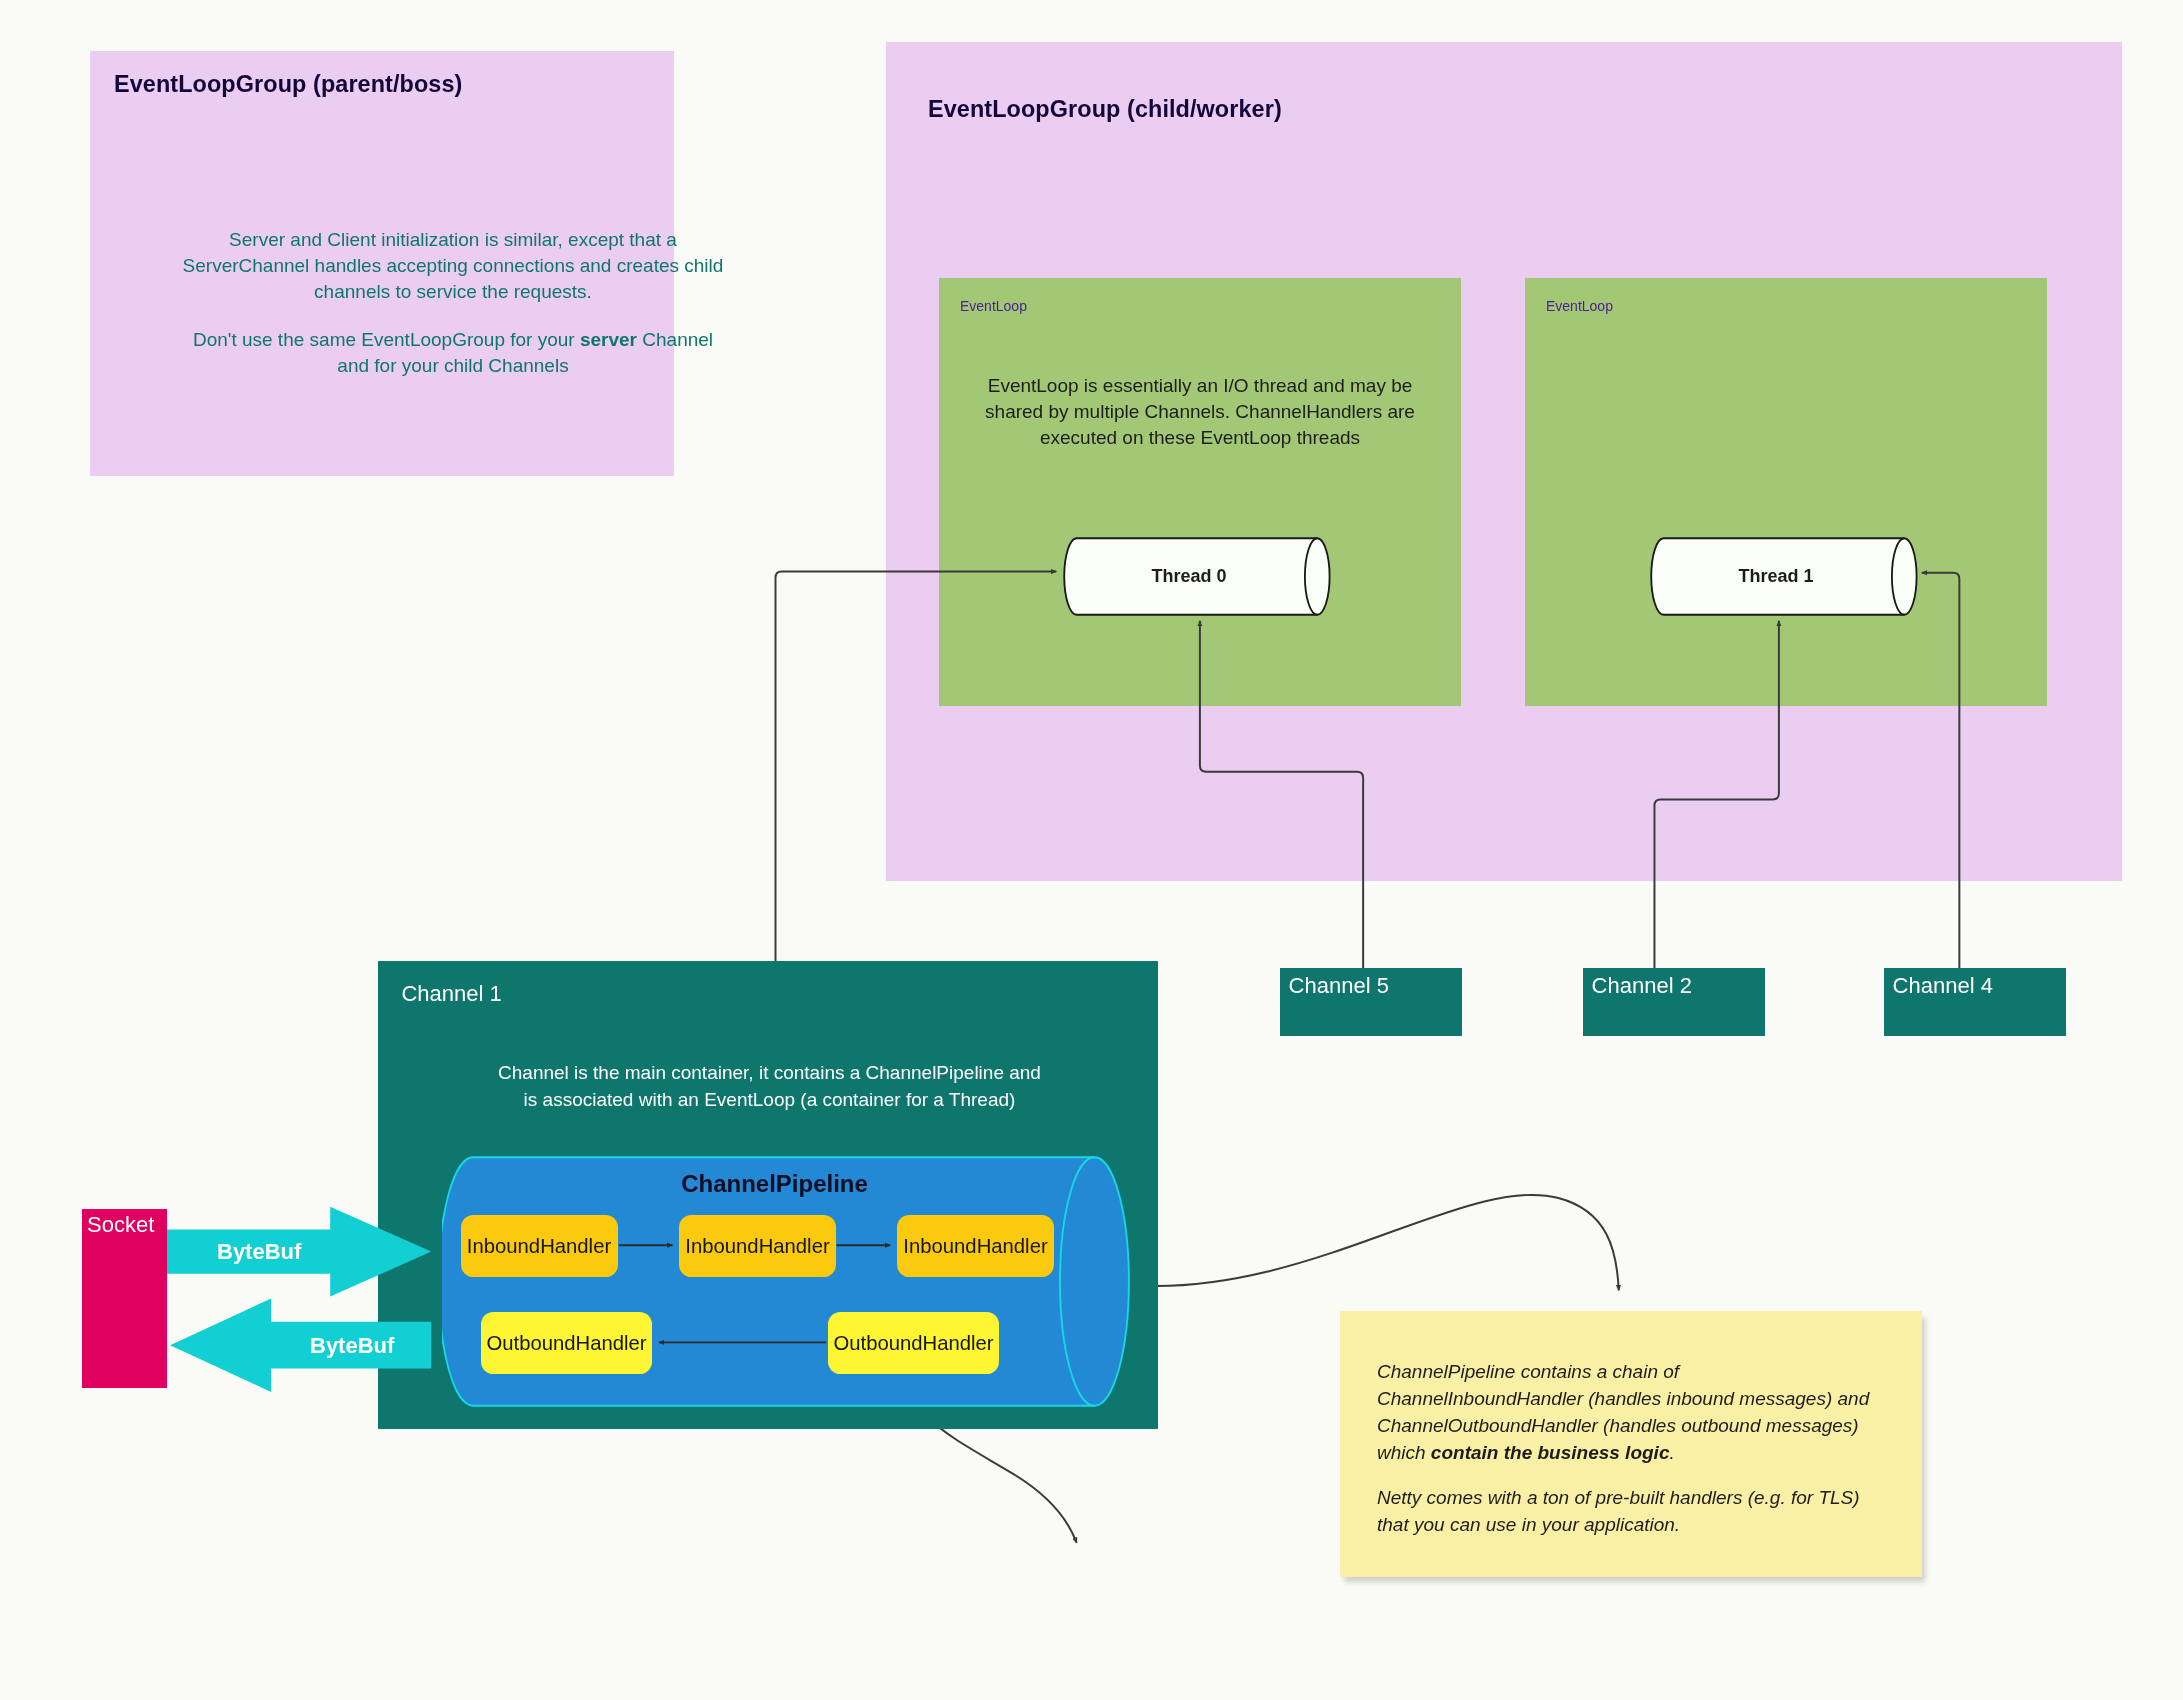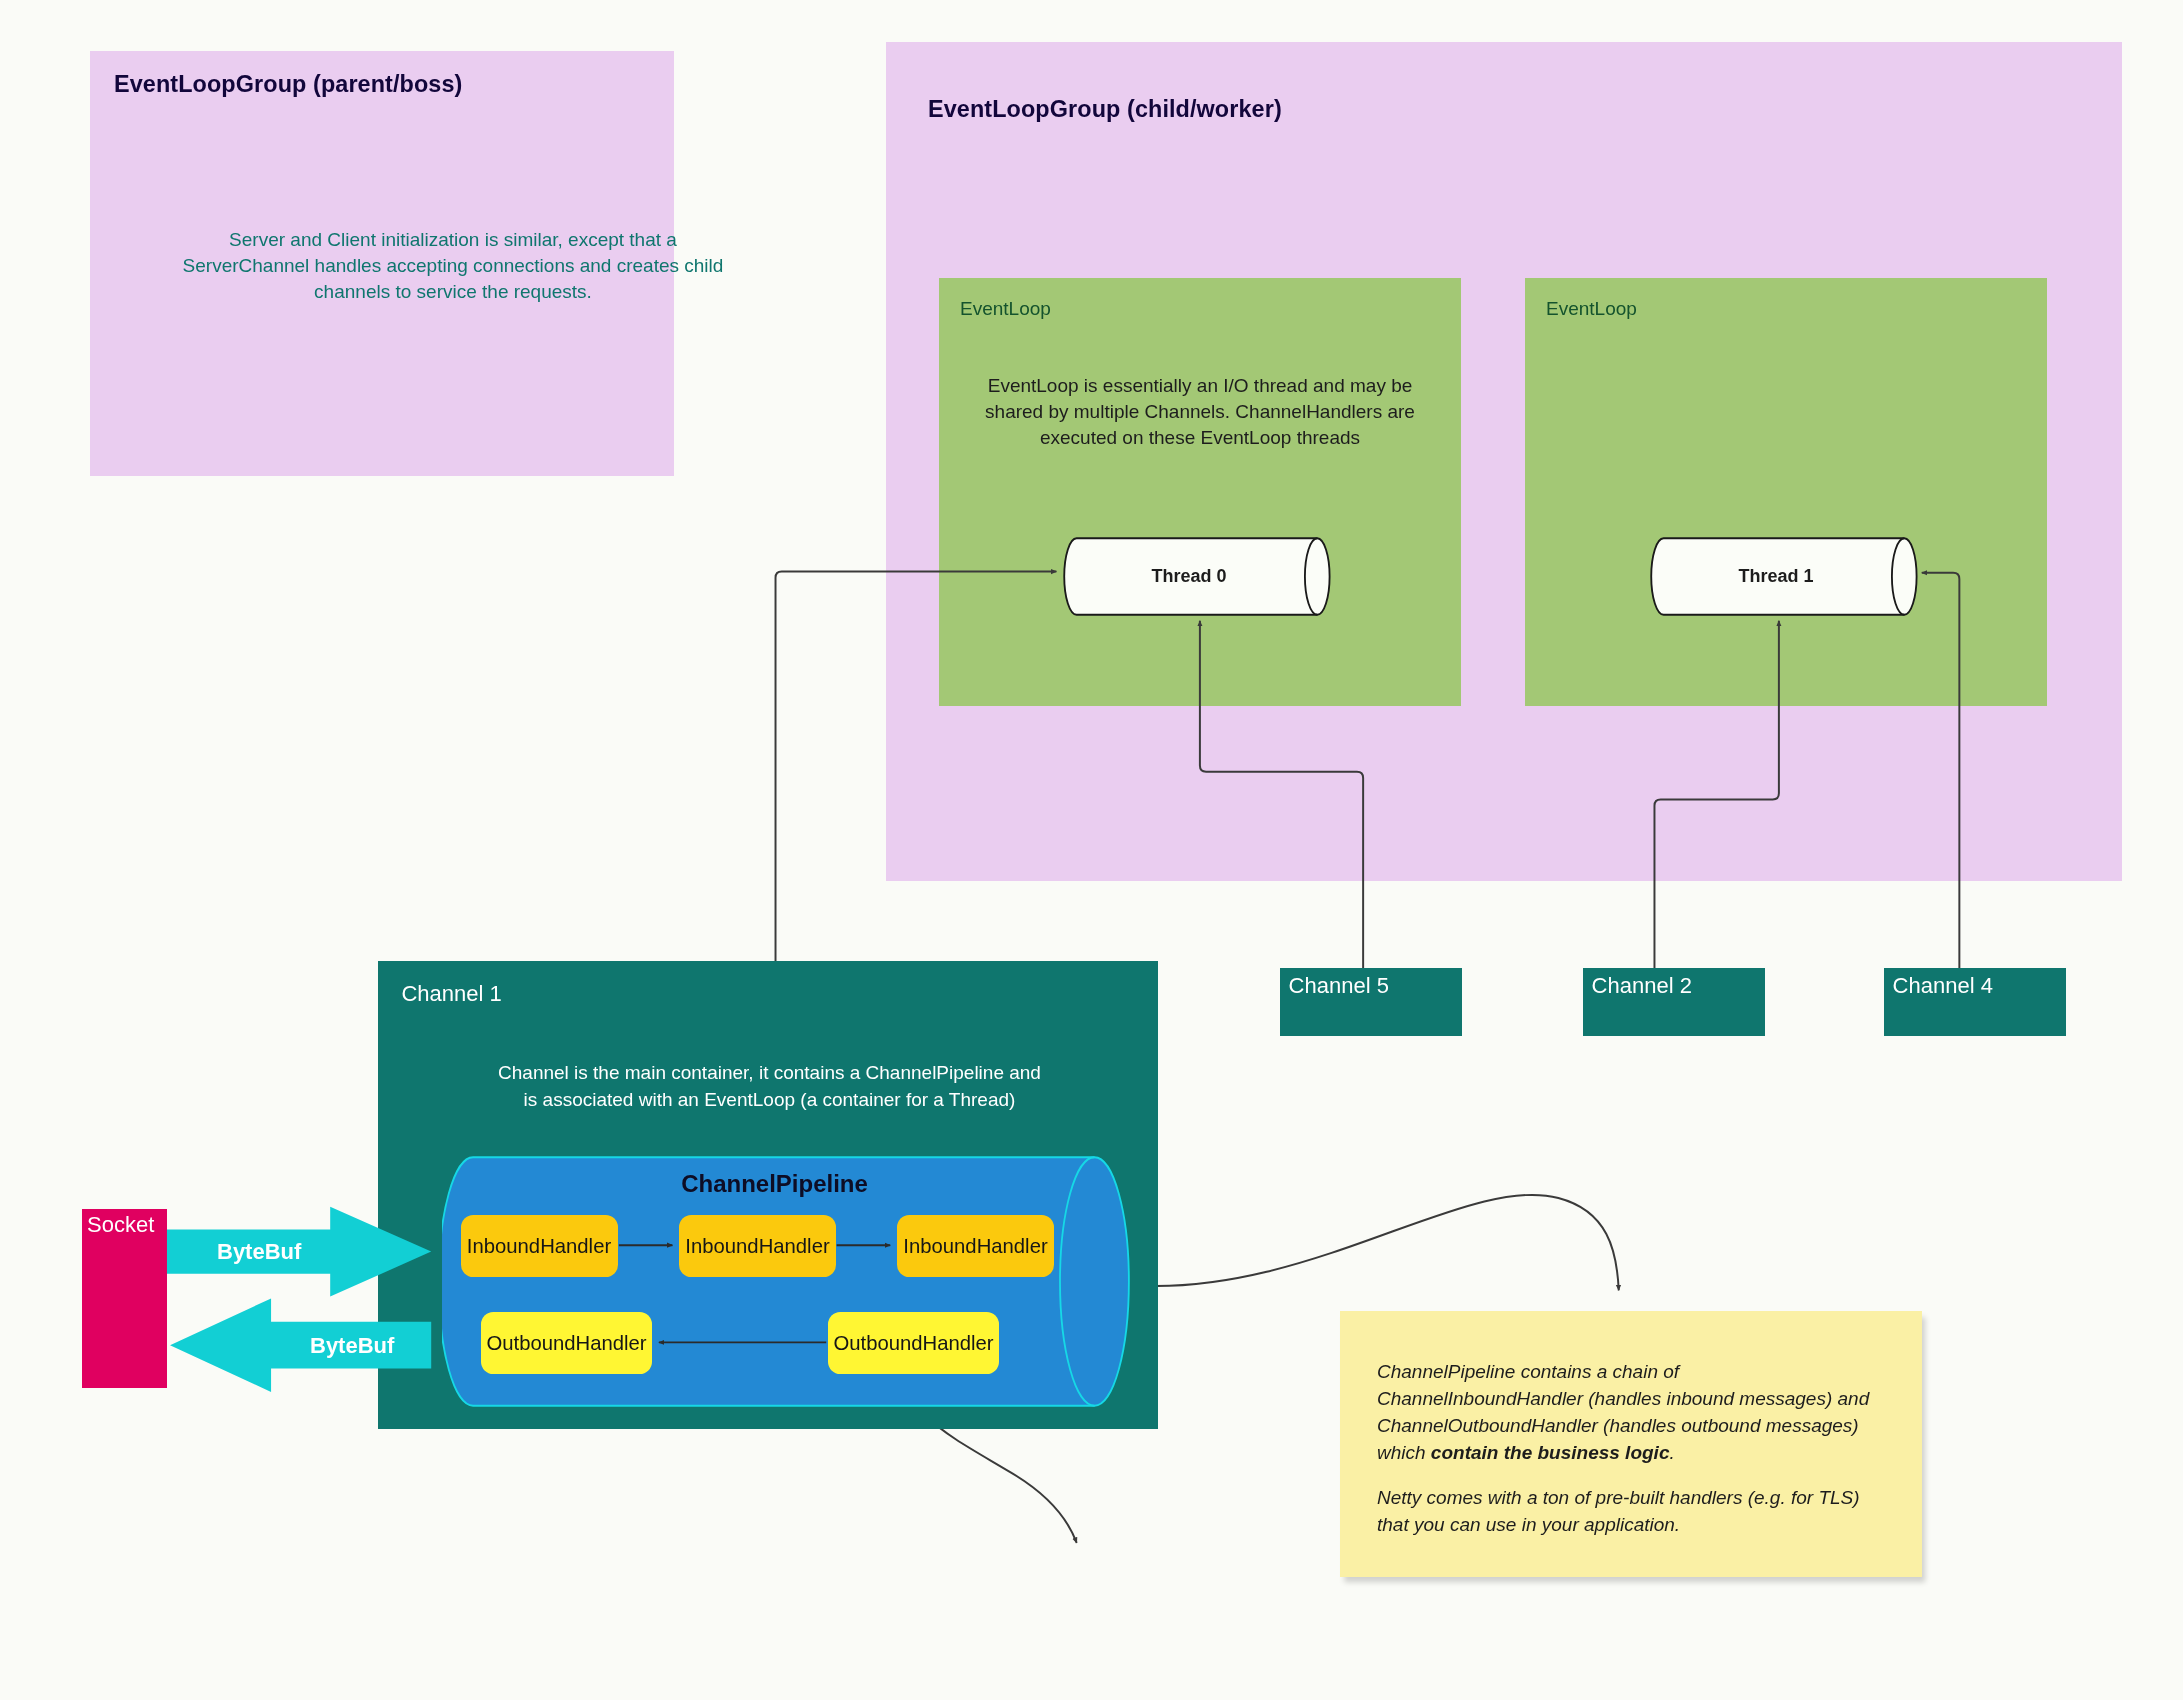--- a/index.html
+++ b/index.html
@@ -21,21 +21,21 @@
   }
   .group-body{
     color:#0f766e;font-size:19px;line-height:1.38;text-align:center;
   }
   .group-body p{margin:0;}
   .group-body .gap{height:21px;}
 
   
   .eventloop{background:#a3c875;}
   .eventloop-title{
-    color:#14532d;font-size:19px;
+    color:#4c1d95;font-size:14px;
   }
   .eventloop-body{
     color:#1d1d1d;font-size:19px;line-height:1.38;text-align:center;
   }
 
   
   .cyl-wrap{}
   .cyl-label{
     position:absolute;inset:0;display:flex;align-items:center;justify-content:center;
     font-weight:bold;font-size:18px;color:#1d1d1d;
@@ -85,20 +85,21 @@
 <body>
 
 <div id="stage">
 
   <div class="abs group-panel" style="left:90px;top:51px;width:584px;height:425px;">
     <div class="abs group-title" style="left:24px;top:20px;width:678px;">EventLoopGroup (parent/boss)</div>
 
     <div class="abs group-body" style="left:86px;top:176px;width:554px;">
       <p>Server and Client initialization is similar, except that a ServerChannel handles accepting connections and creates child channels to service the requests.</p>
       <div class="gap"></div>
+      <p><span>Don't use the same EventLoopGroup for your </span><b>server</b><span> Channel and for your child Channels</span></p>
     </div>
   </div>
 
   <div class="abs group-panel" style="left:886px;top:42px;width:1236px;height:839px;">
     <div class="abs group-title" style="left:42px;top:54px;width:862px;">EventLoopGroup (child/worker)</div>
   </div>
 
   <div class="abs eventloop" style="left:939px;top:278px;width:522px;height:428px;">
     <div class="abs eventloop-title" style="left:21px;top:20px;width:246px;">EventLoop</div>
     <div class="abs eventloop-body" style="left:32px;top:95px;width:458px;">EventLoop is essentially an I/O thread and may be shared by multiple Channels. ChannelHandlers are executed on these EventLoop threads</div>

